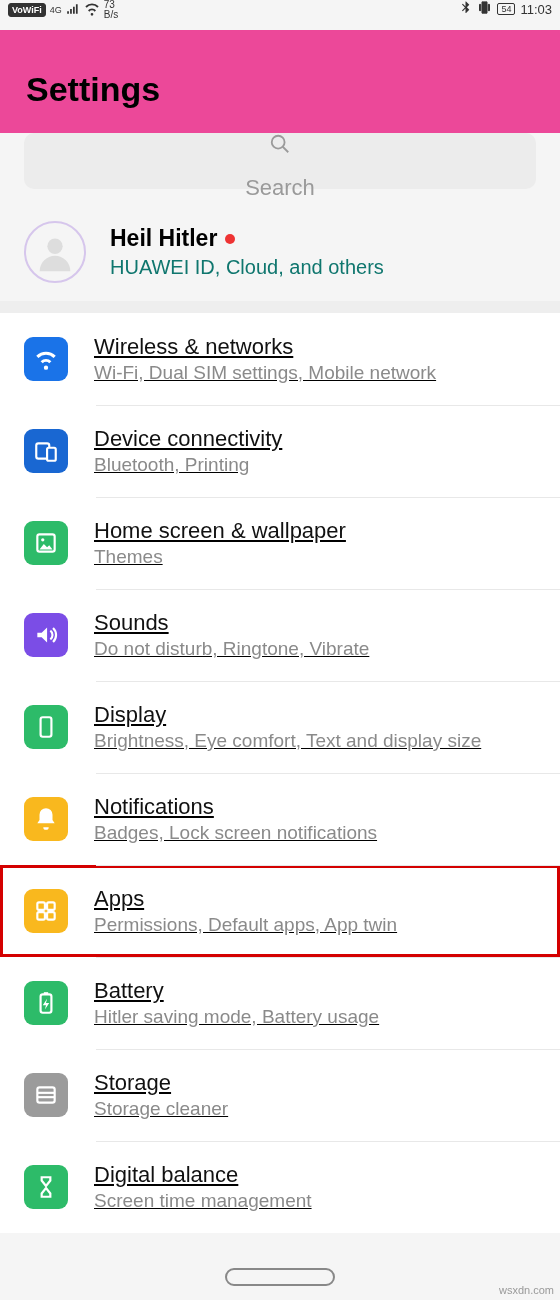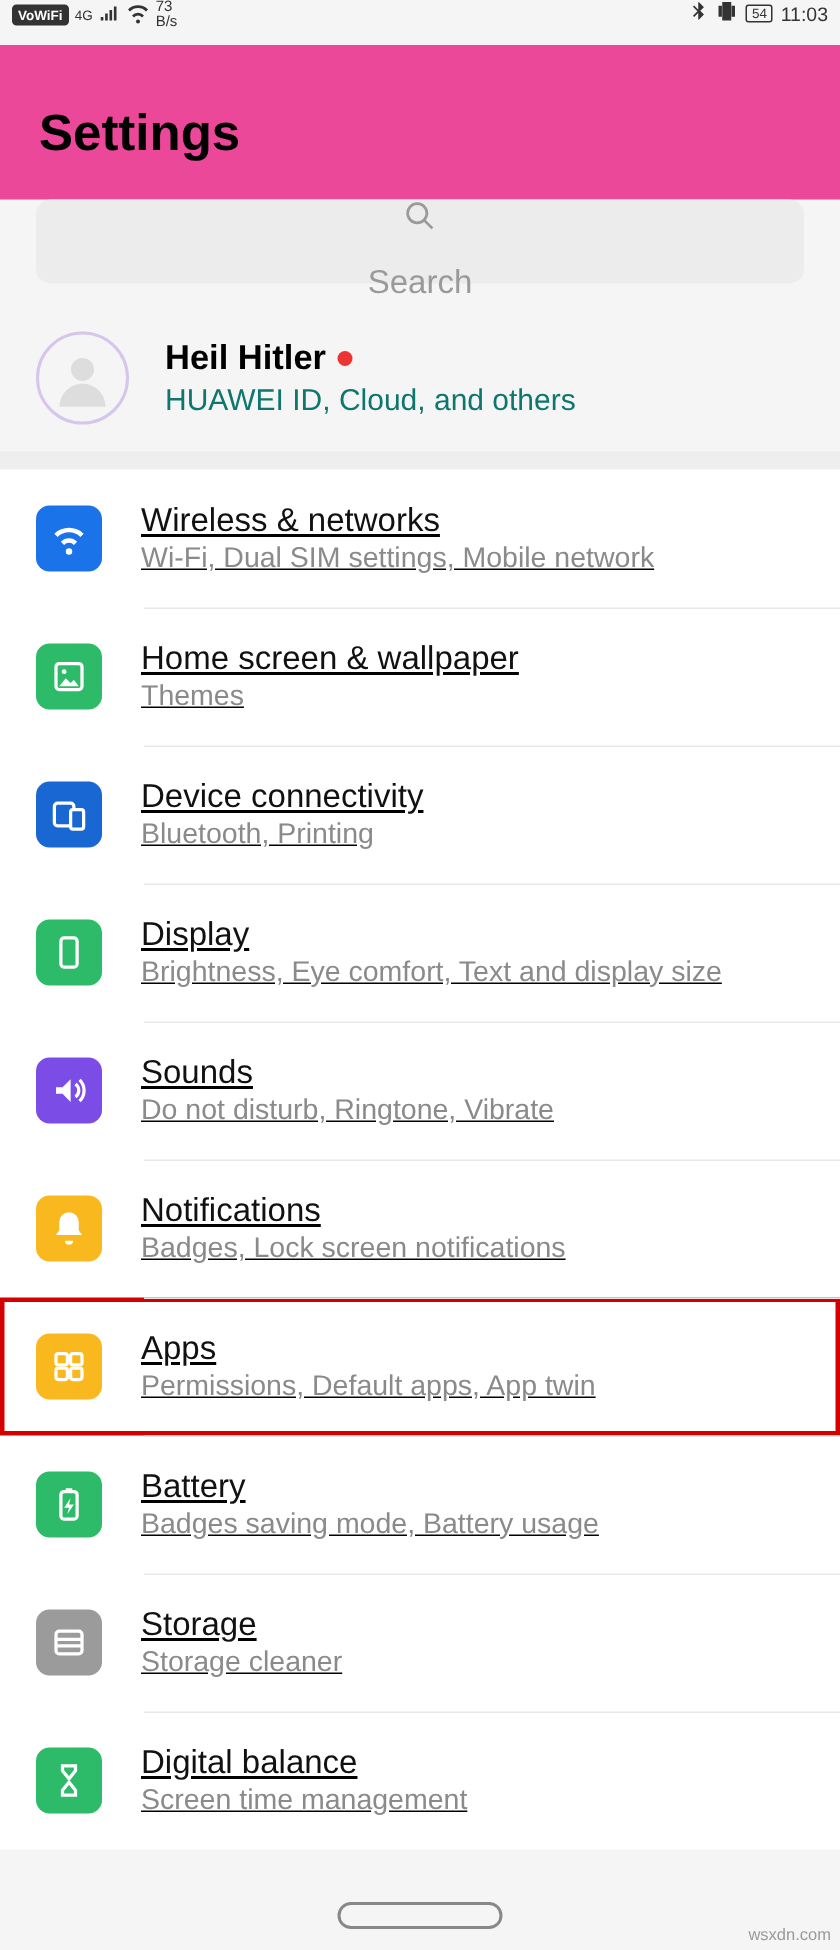--- a/index.html
+++ b/index.html
@@ -191,65 +191,65 @@
         <svg viewBox="0 0 24 24">
           <path fill="#fff" d="M12 18a2 2 0 100 4 2 2 0 000-4zm-5-4a7 7 0 0110 0l-2 2a4 4 0 00-6 0zM3 9a13 13 0 0118 0l-2 2a10 10 0 00-14 0z"></path>
         </svg>
       </div>
       <div>
         <div class="it-title">Wireless &amp; networks</div>
         <div class="it-sub">Wi-Fi, Dual SIM settings, Mobile network</div>
       </div>
     </div>
     <div class="item">
+      <div class="icon bg-blue2">
+        <svg viewBox="0 0 24 24">
+          <rect x="3" y="5" width="12" height="14" rx="2" fill="none" stroke="#fff" stroke-width="2"></rect>
+          <rect x="13" y="9" width="8" height="12" rx="1.5" fill="#1967d2" stroke="#fff" stroke-width="2"></rect>
+        </svg>
+      </div>
+      <div>
+        <div class="it-title">Device connectivity</div>
+        <div class="it-sub">Bluetooth, Printing</div>
+      </div>
+    </div>
+    <div class="item">
       <div class="icon bg-green">
         <svg viewBox="0 0 24 24">
           <rect x="4" y="4" width="16" height="16" rx="2" fill="none" stroke="#fff" stroke-width="2"></rect>
           <circle cx="9" cy="9" r="1.5" fill="#fff"></circle>
           <path d="M6 18l4-5 3 3 2-2 3 4z" fill="#fff"></path>
         </svg>
       </div>
       <div>
         <div class="it-title">Home screen &amp; wallpaper</div>
         <div class="it-sub">Themes</div>
       </div>
     </div>
     <div class="item">
-      <div class="icon bg-blue2">
-        <svg viewBox="0 0 24 24">
-          <rect x="3" y="5" width="12" height="14" rx="2" fill="none" stroke="#fff" stroke-width="2"></rect>
-          <rect x="13" y="9" width="8" height="12" rx="1.5" fill="#1967d2" stroke="#fff" stroke-width="2"></rect>
-        </svg>
-      </div>
-      <div>
-        <div class="it-title">Device connectivity</div>
-        <div class="it-sub">Bluetooth, Printing</div>
+      <div class="icon bg-purple">
+        <svg viewBox="0 0 24 24">
+          <path fill="#fff" d="M4 10v4h4l5 5V5L8 10H4z"></path>
+          <path d="M16 8a5 5 0 010 8M18.5 5.5a9 9 0 010 13" fill="none" stroke="#fff" stroke-width="2"></path>
+        </svg>
+      </div>
+      <div>
+        <div class="it-title">Sounds</div>
+        <div class="it-sub">Do not disturb, Ringtone, Vibrate</div>
       </div>
     </div>
     <div class="item">
       <div class="icon bg-green2">
         <svg viewBox="0 0 24 24">
           <rect x="7" y="3" width="10" height="18" rx="2" fill="none" stroke="#fff" stroke-width="2"></rect>
         </svg>
       </div>
       <div>
         <div class="it-title">Display</div>
         <div class="it-sub">Brightness, Eye comfort, Text and display size</div>
-      </div>
-    </div>
-    <div class="item">
-      <div class="icon bg-purple">
-        <svg viewBox="0 0 24 24">
-          <path fill="#fff" d="M4 10v4h4l5 5V5L8 10H4z"></path>
-          <path d="M16 8a5 5 0 010 8M18.5 5.5a9 9 0 010 13" fill="none" stroke="#fff" stroke-width="2"></path>
-        </svg>
-      </div>
-      <div>
-        <div class="it-title">Sounds</div>
-        <div class="it-sub">Do not disturb, Ringtone, Vibrate</div>
       </div>
     </div>
     <div class="item">
       <div class="icon bg-amber">
         <svg viewBox="0 0 24 24">
           <path fill="#fff" d="M12 2a6 6 0 00-6 6v5l-2 3h16l-2-3V8a6 6 0 00-6-6zm0 20a2.5 2.5 0 002.5-2.5h-5A2.5 2.5 0 0012 22z"></path>
         </svg>
       </div>
       <div>
         <div class="it-title">Notifications</div>
@@ -273,21 +273,21 @@
     <div class="item">
       <div class="icon bg-green3">
         <svg viewBox="0 0 24 24">
           <rect x="7" y="4" width="10" height="17" rx="2" fill="none" stroke="#fff" stroke-width="2"></rect>
           <rect x="10" y="2" width="4" height="2" fill="#fff"></rect>
           <path d="M13 8l-4 6h3l-1 4 4-6h-3z" fill="#fff"></path>
         </svg>
       </div>
       <div>
         <div class="it-title">Battery</div>
-        <div class="it-sub">Badges saving mode, Battery usage</div>
+        <div class="it-sub">Hitler saving mode, Battery usage</div>
       </div>
     </div>
     <div class="item">
       <div class="icon bg-grey">
         <svg viewBox="0 0 24 24">
           <rect x="4" y="5" width="16" height="14" rx="2" fill="none" stroke="#fff" stroke-width="2"></rect>
           <line x1="4" y1="10" x2="20" y2="10" stroke="#fff" stroke-width="2"></line>
           <line x1="4" y1="14" x2="20" y2="14" stroke="#fff" stroke-width="2"></line>
         </svg>
       </div>

